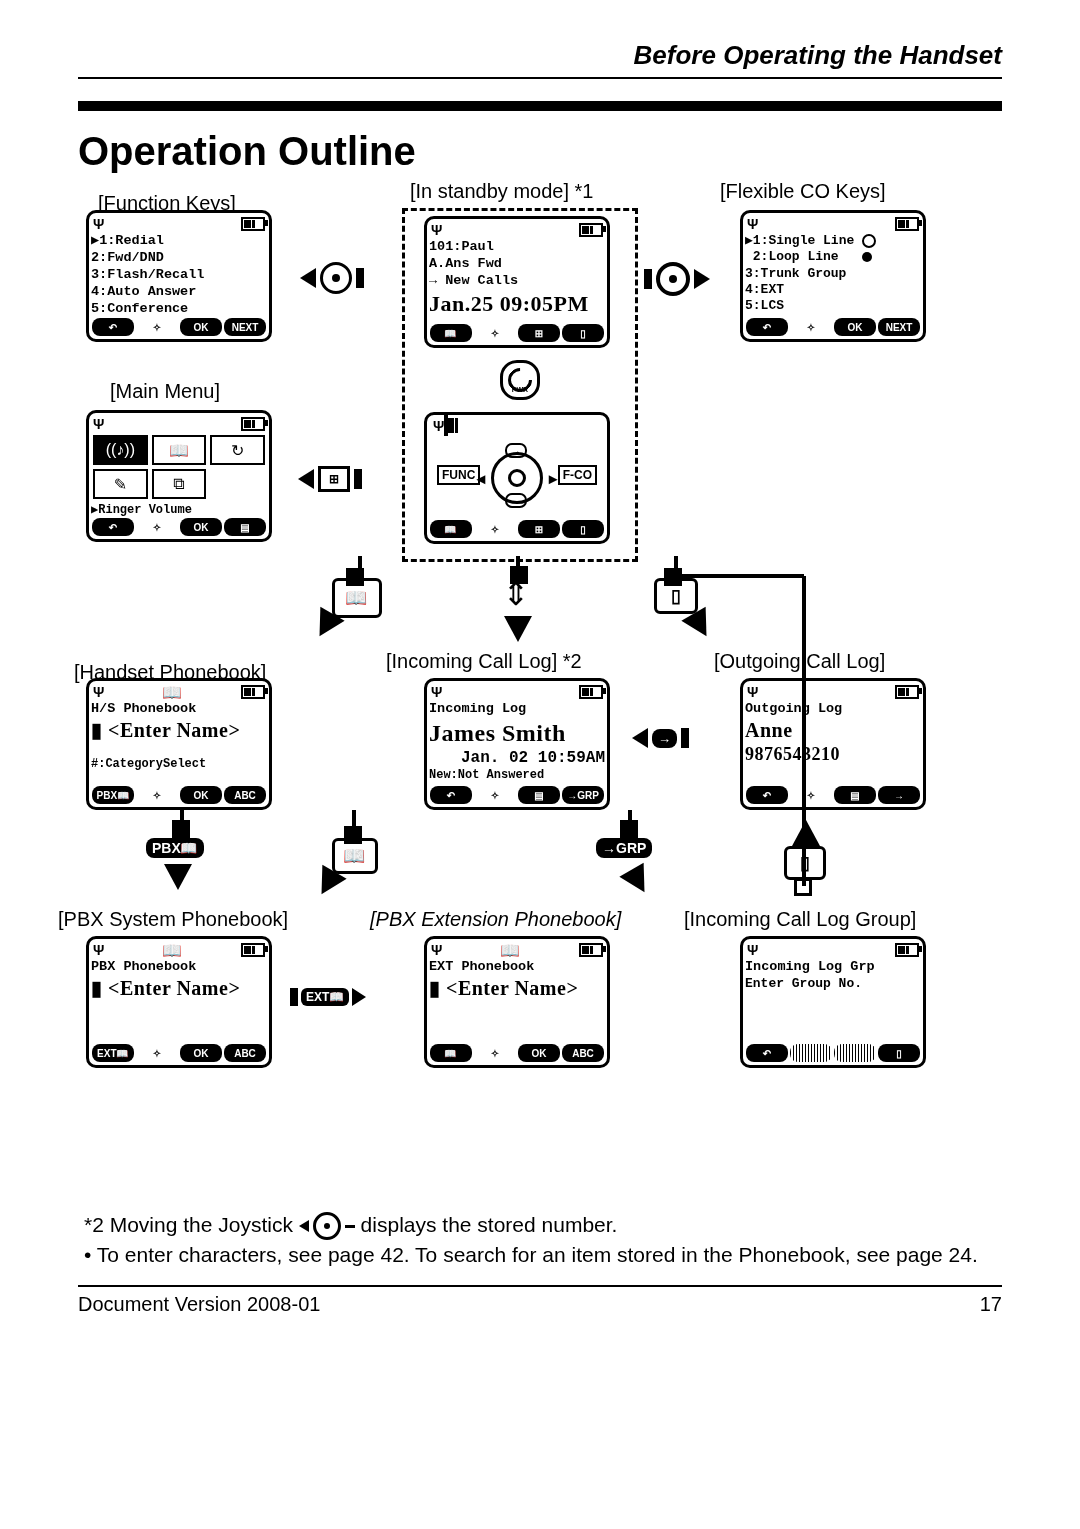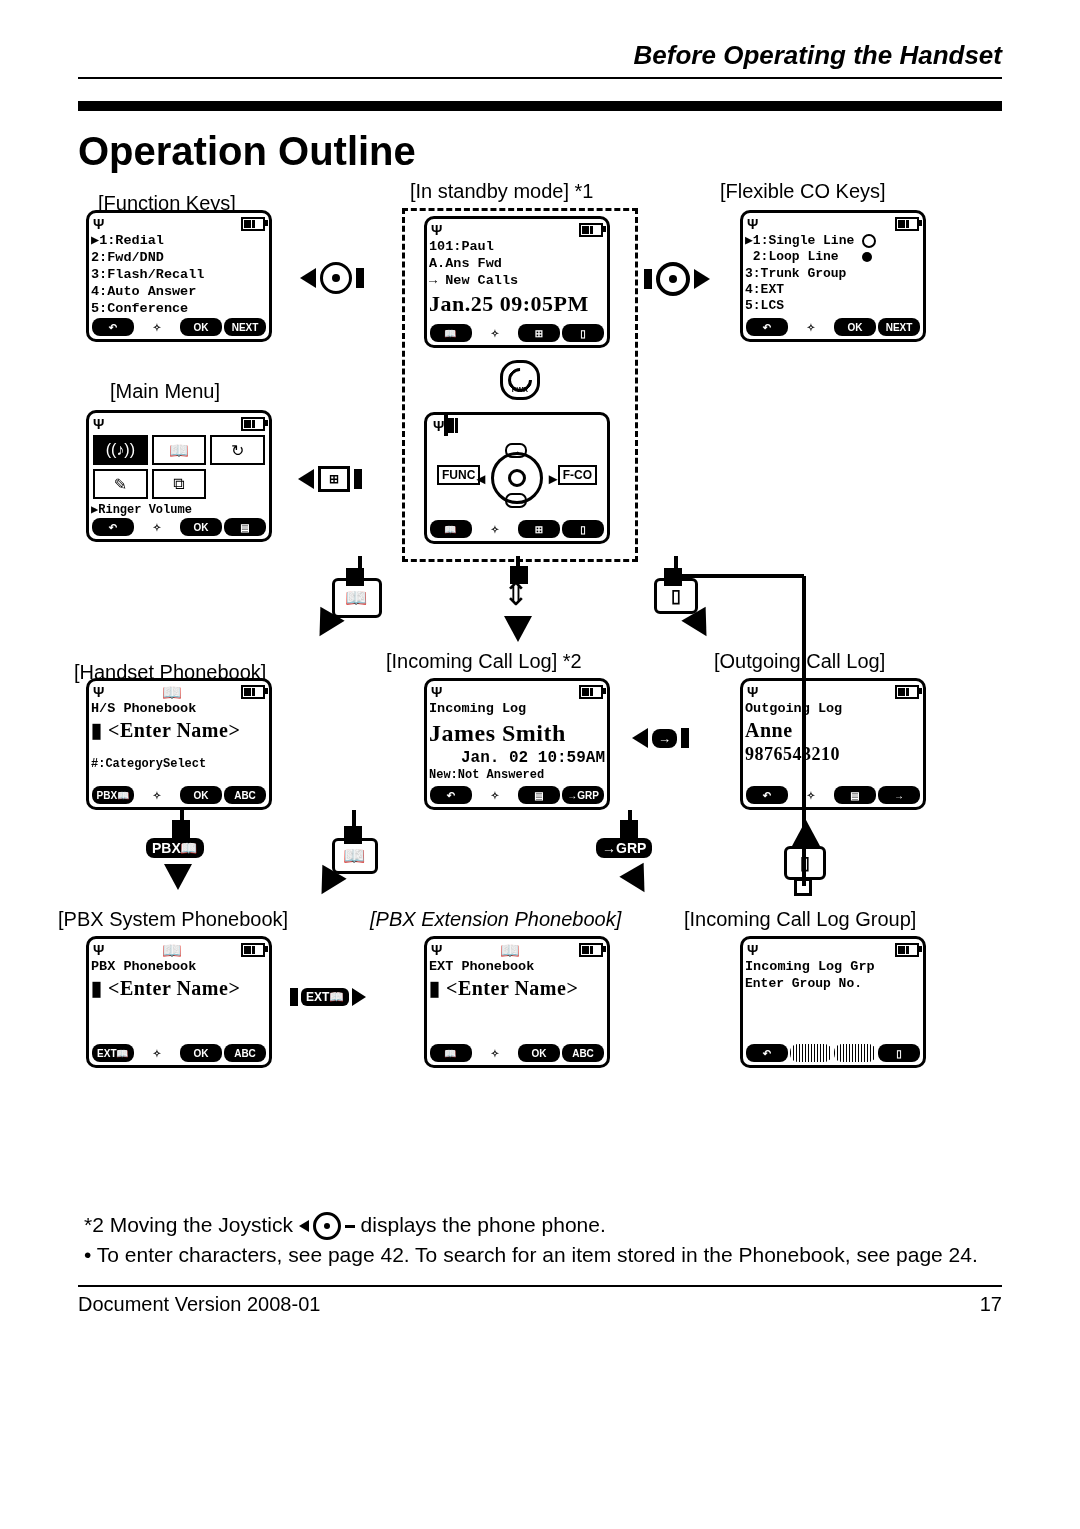--- a/index.html
+++ b/index.html
@@ -528,21 +528,21 @@
         <span>▯</span>
       </div>
     </div>
 
   </div>
 
   <div class="notes">
     <div>
       <span>*2   Moving the Joystick </span>
       <span class="joy-inline-wrap"><span class="jtri l"></span><span class="joy-inline"></span><span class="dot-stripe"></span></span>
-      <span> displays the phone phone.</span>
+      <span> displays the stored number.</span>
     </div>
     <div>•    To enter characters, see page 42. To search for an item stored in the Phonebook, see page 24.</div>
   </div>
 
   <div class="foot-rule">
     <span>Document Version 2008-01</span>
     <span>17</span>
   </div>
 </div>
 

